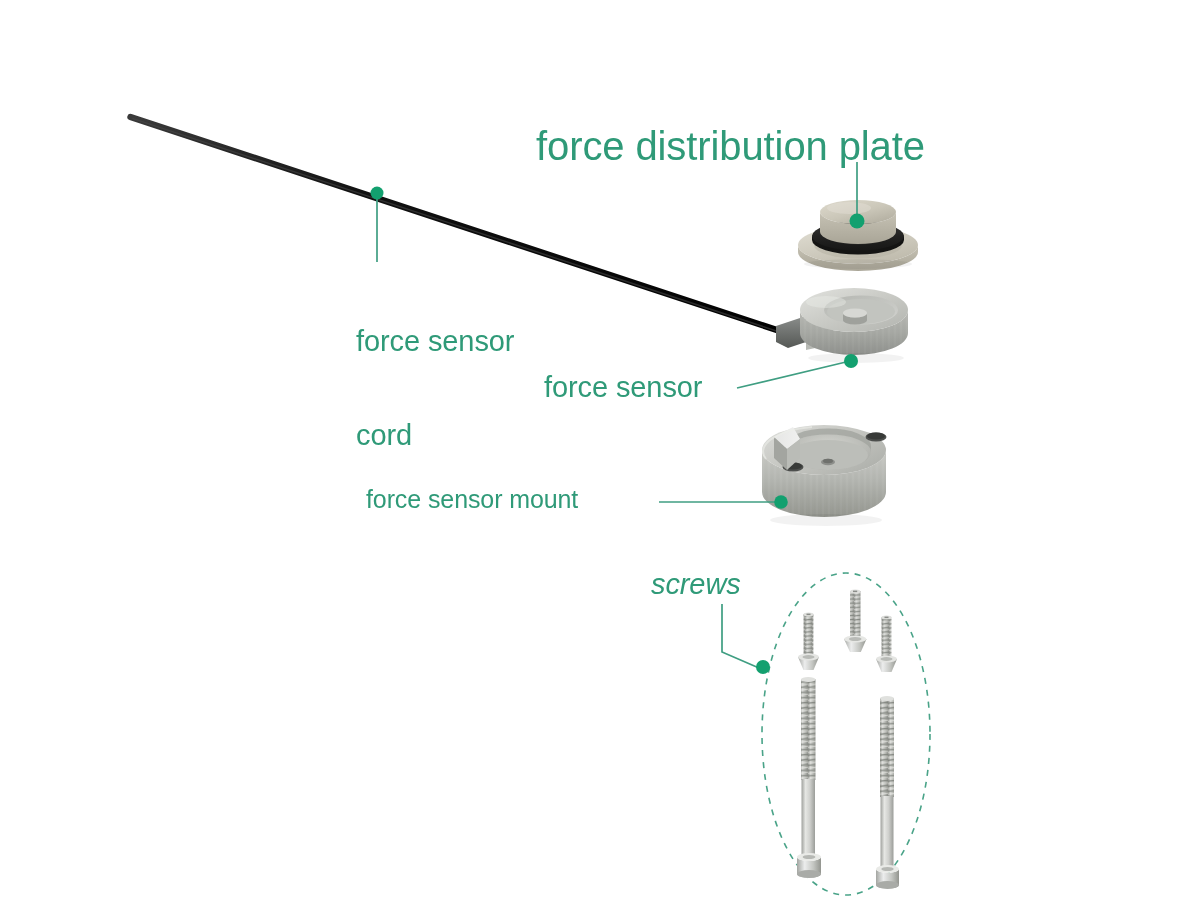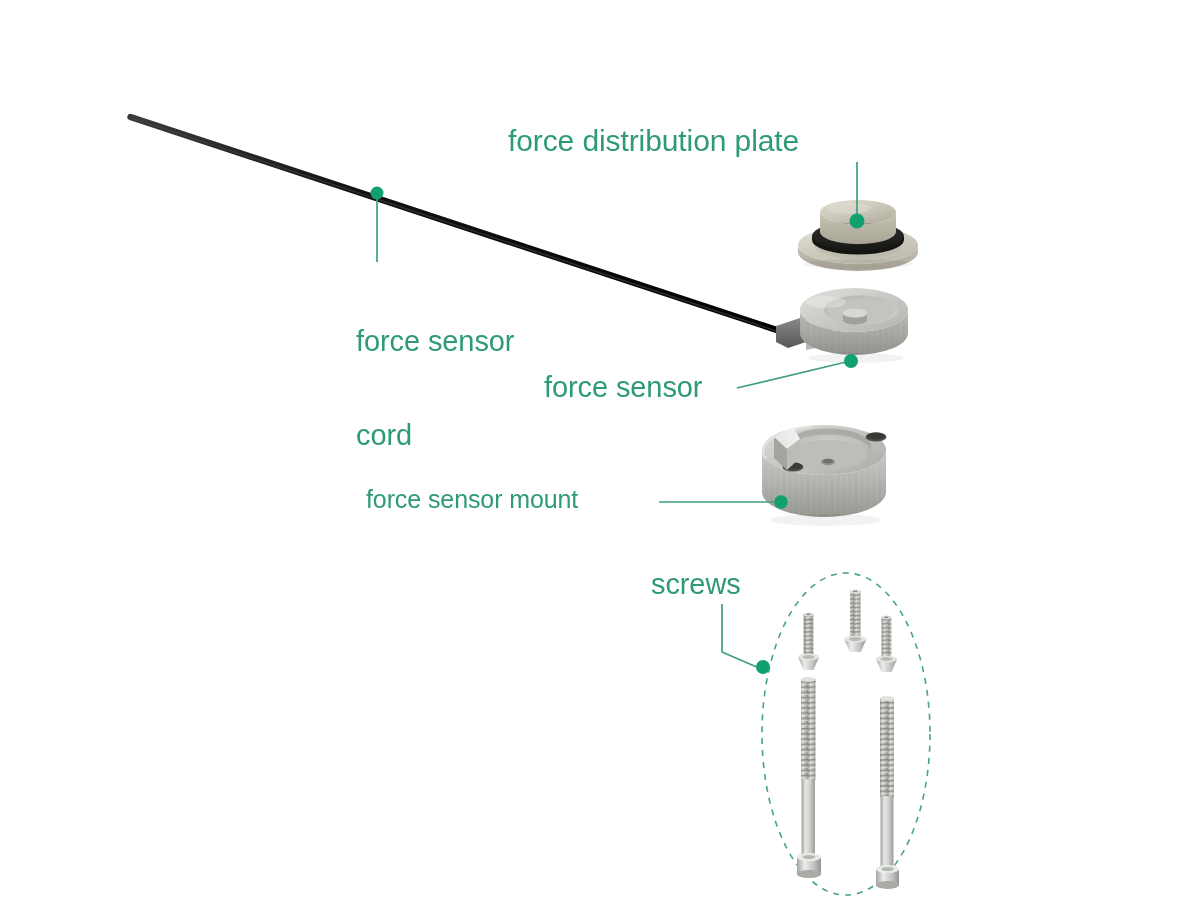--- a/index.html
+++ b/index.html
@@ -29,25 +29,25 @@
   .label {
     position: absolute;
     color: #2f9a78;
     font-family: "Liberation Sans", "DejaVu Sans", sans-serif;
     font-weight: 400;
     white-space: pre;
     line-height: 1.08;
     letter-spacing: -0.1px;
     user-select: none;
   }
-  .label-fdp   { left: 508px; top: 125px;  font-size: 30px; }
+  .label-fdp   { left: 536px; top: 125px;  font-size: 40px; }
   .label-cord  { left: 356px; top: 263px;  font-size: 29px; }
   .label-fs    { left: 544px; top: 372px;  font-size: 29px; }
   .label-fsm   { left: 366px; top: 486px;  font-size: 25px; }
-  .label-scr   { left: 651px; top: 569px;  font-size: 29px; }
+  .label-scr   { left: 651px; top: 569px;  font-size: 29px; font-style: italic; }
 </style>
 </head>
 <body>
 
 <div id="diagram-root">
 
   <svg id="scene" viewBox="0 0 1200 900">
     <defs>
 
       <linearGradient id="gSensorTop" x1="0" y1="0" x2="1" y2="1">

